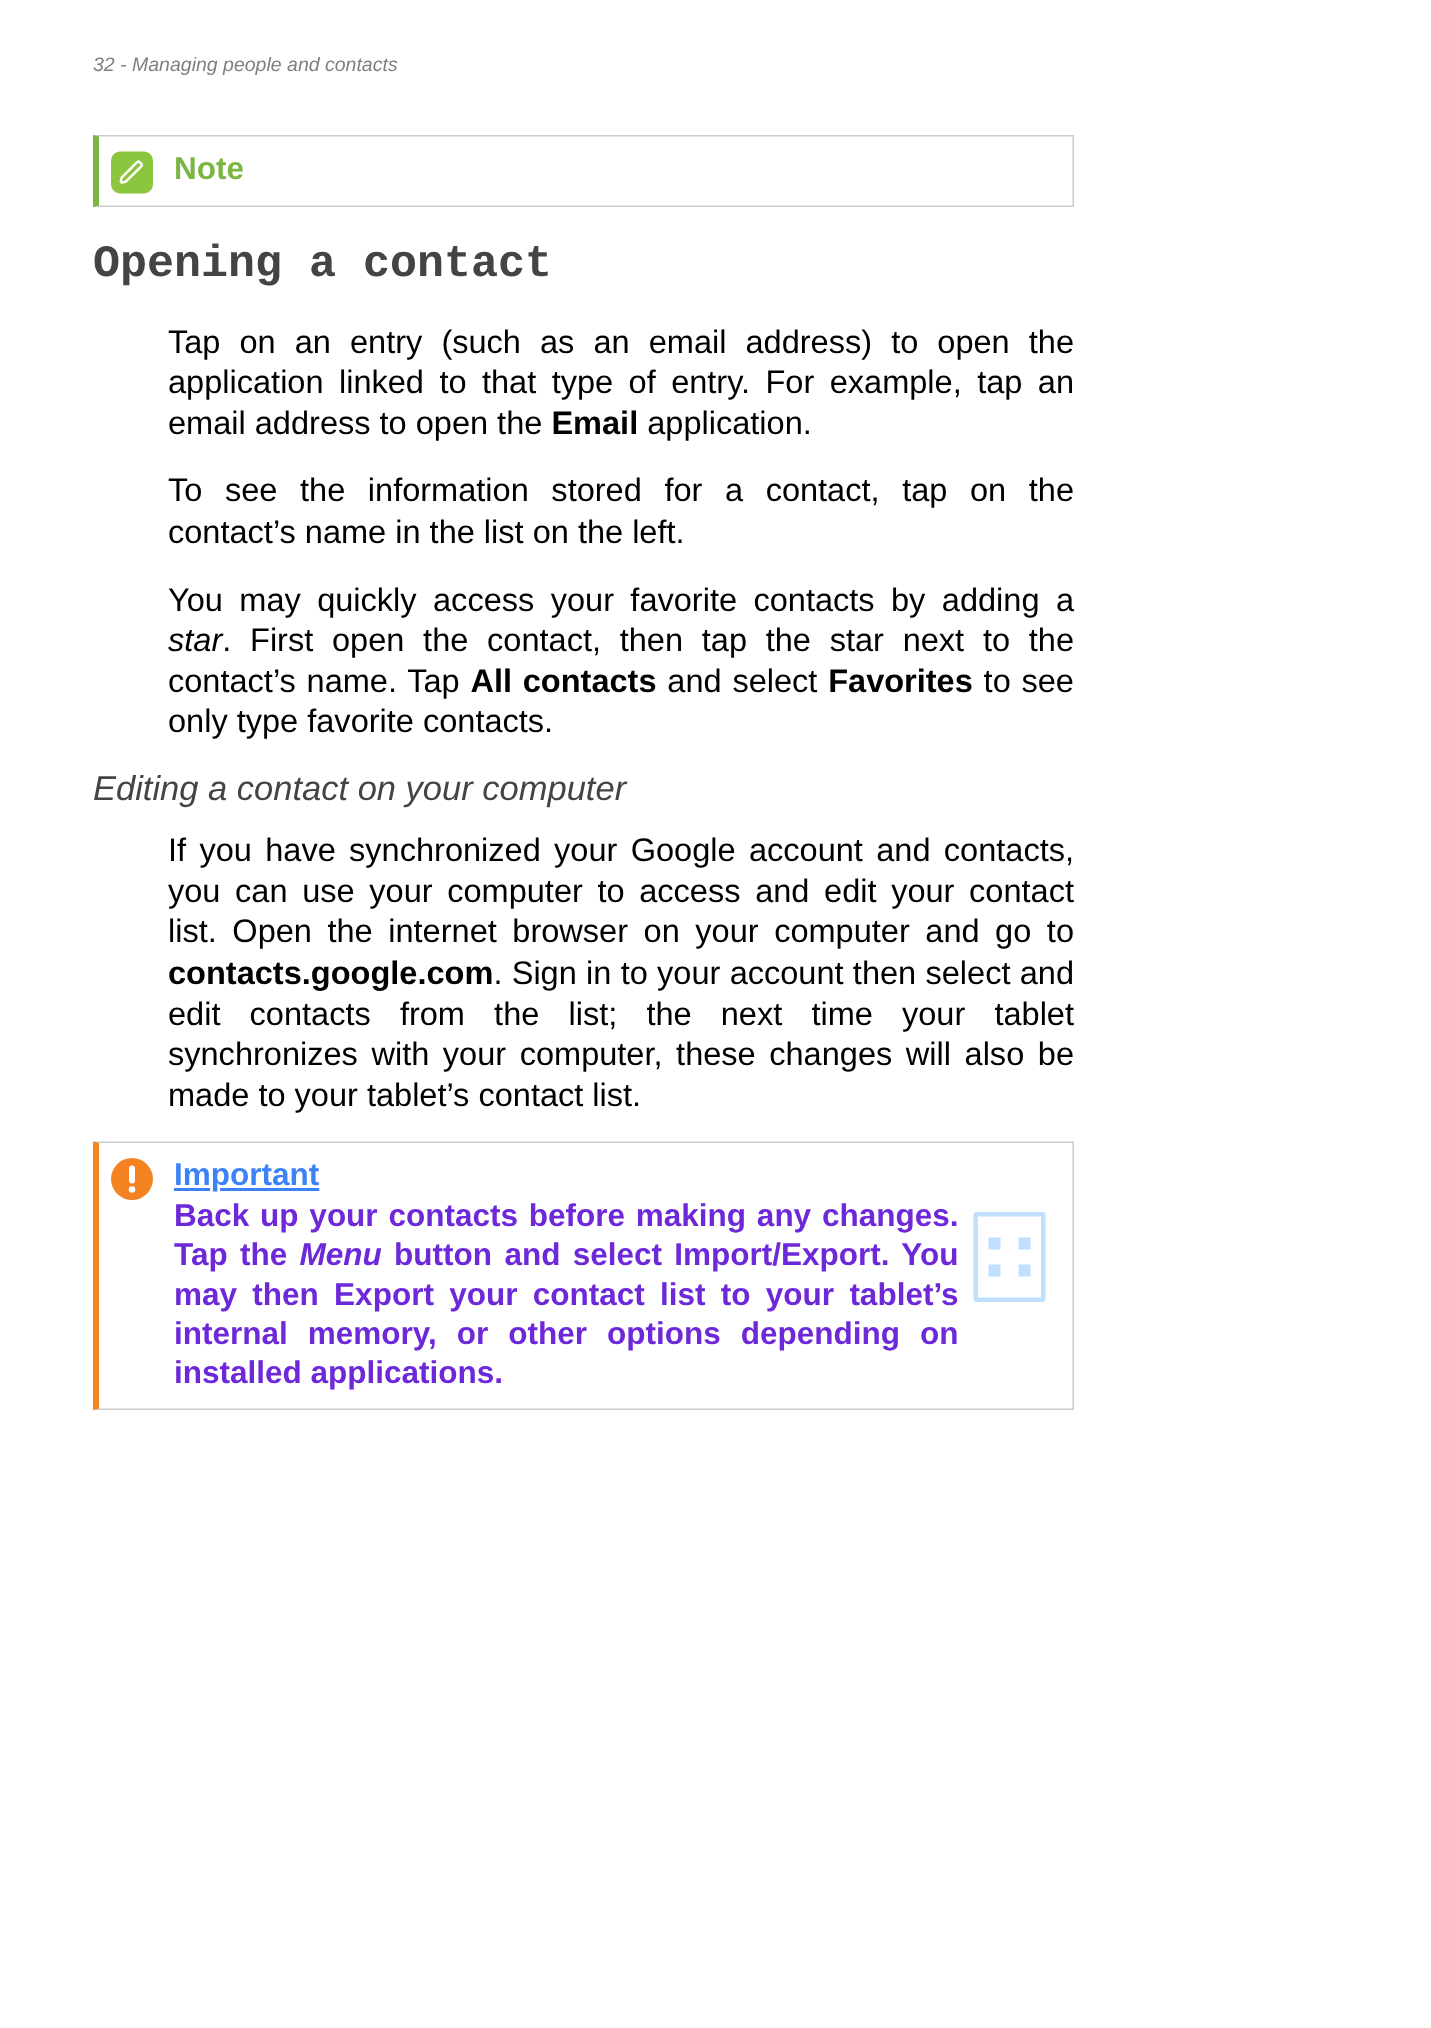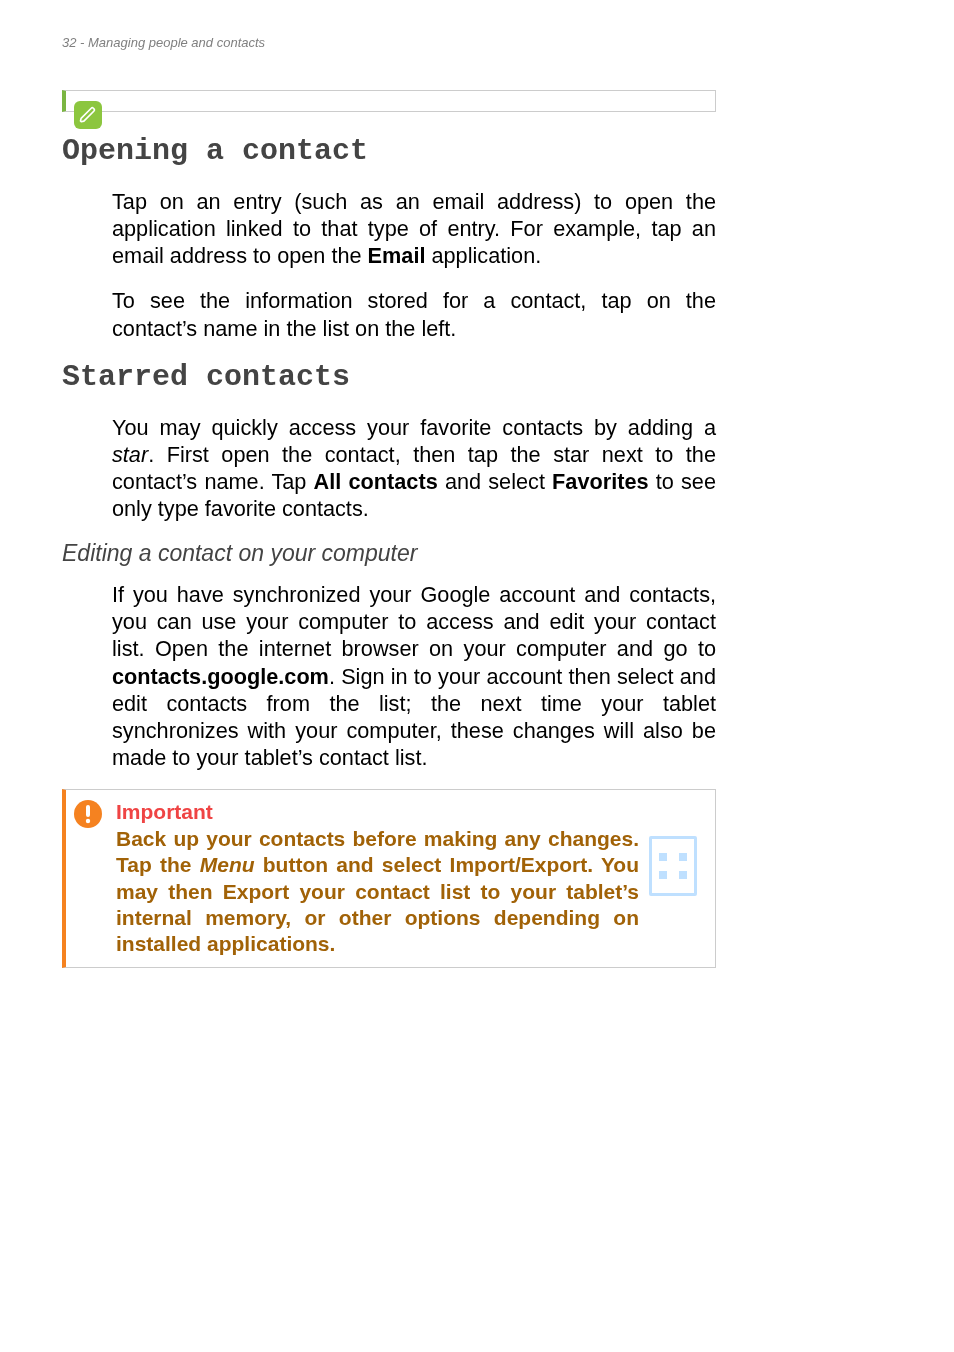--- a/index.html
+++ b/index.html
@@ -50,29 +50,29 @@
     justify-content: center;
   }
   .callout.note .callout-icon { background: #8cc63f; }
   .callout.important .callout-icon { background: #f58220; border-radius: 50%; }
   .callout-title {
     font-size: 21px;
     font-weight: bold;
     margin: 0 0 2px 40px;
   }
   .callout.note .callout-title { color: #7bb642; }
-  .callout.important .callout-title { color: #ef4444; }
+  .callout.important .callout-title { color: #3b82f6; text-decoration: underline; }
   .callout-body {
     font-size: 21px;
     line-height: 1.25;
     margin-left: 40px;
     text-align: justify;
   }
   .callout.note .callout-body { color: #f58220; font-style: italic; }
-  .callout.important .callout-body { color: #a16207; font-weight: bold; }
+  .callout.important .callout-body { color: #6d28d9; font-weight: bold; }
 
   .h2 {
     font-size: 30px;
     font-weight: bold;
     color: #444444;
     margin: 18px 0 20px 0;
     font-family: Liberation Mono, monospace;
   }
   .h3 {
     font-size: 23px;
@@ -116,31 +116,31 @@
 
   <div class="header-line">32 - Managing people and contacts</div>
 
 
   <div class="callout note">
     <div class="callout-icon">
       <svg width="18" height="18" viewBox="0 0 24 24">
           <path fill="none" stroke="#ffffff" stroke-width="2.2" stroke-linecap="round" stroke-linejoin="round" d="M3 21l3.5-.8L20 6.7a2 2 0 0 0 0-2.8l-.9-.9a2 2 0 0 0-2.8 0L2.8 16.5 2 20z"></path>
         </svg>
     </div>
+    <div class="callout-title">Note</div>
   </div>
 
   <div class="h2">Opening a contact</div>
 
   <p class="body-text">
     <span>Tap on an entry (such as an email address) to open the application linked to that type of entry. For example, tap an email address to open the </span><b>Email</b><span> application.</span>
   </p>
 
   <p class="body-text">To see the information stored for a contact, tap on the contact’s name in the list on the left.</p>
 
-  <div class="h2">Starred contacts</div>
 
   <p class="body-text">
     <span>You may quickly access your favorite contacts by adding a </span><i>star</i><span>. First open the contact, then tap the star next to the contact’s name. Tap </span><b>All contacts</b><span>  and select </span><b>Favorites</b><span> to see only type favorite contacts.</span>
   </p>
 
   <div class="h3">Editing a contact on your computer</div>
 
   <p class="body-text">
     <span>If you have synchronized your Google account and contacts, you can use your computer to access and edit your contact list. Open the internet browser on your computer and go to </span><b>contacts.google.com</b><span>. Sign in to your account then select and edit contacts from the list; the next time your tablet synchronizes with your computer, these changes will also be made to your tablet’s contact list.</span>
   </p>

